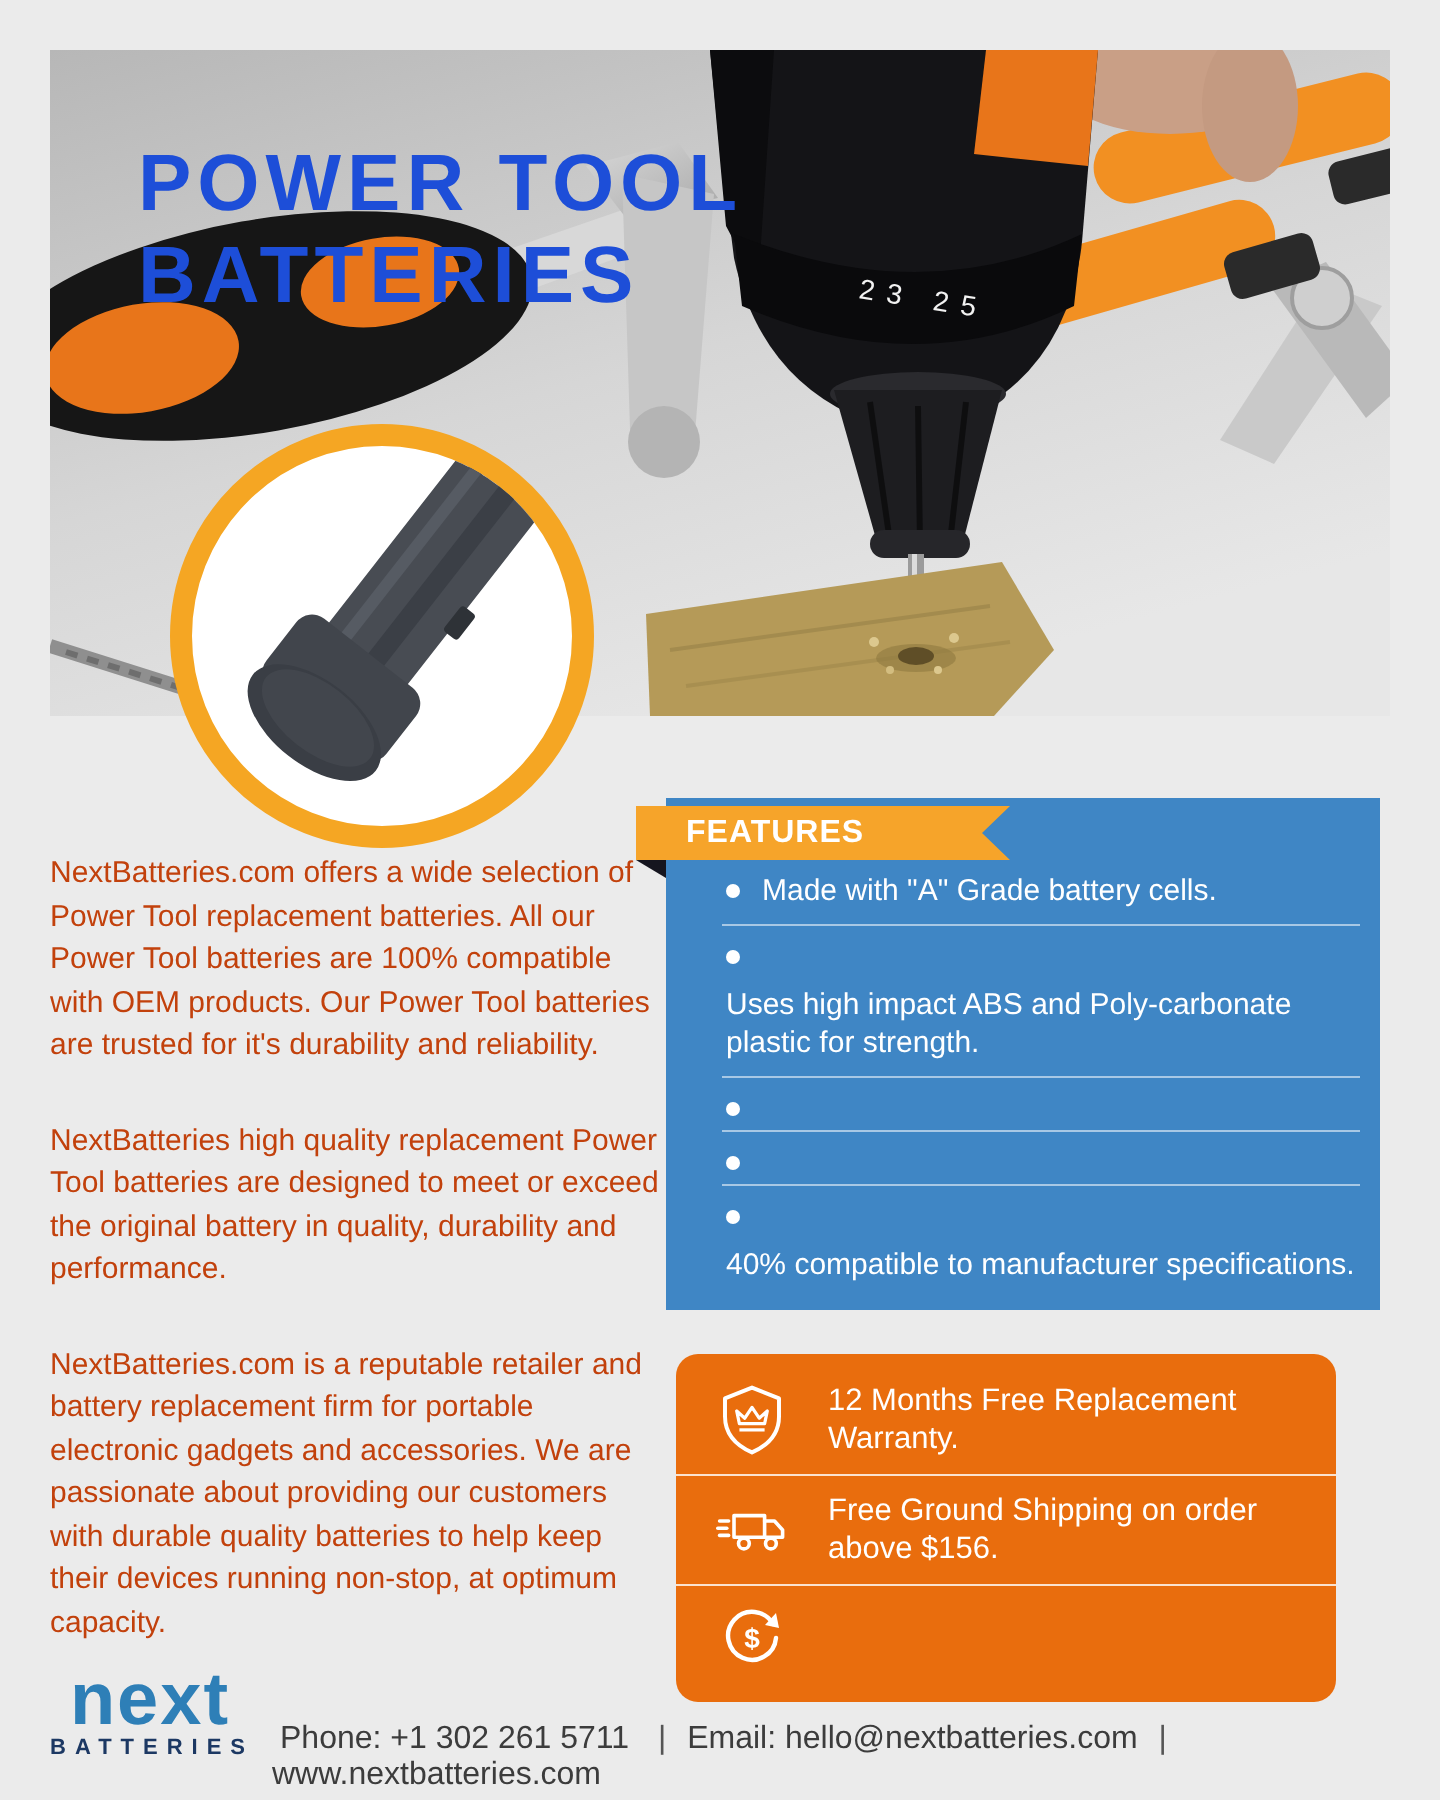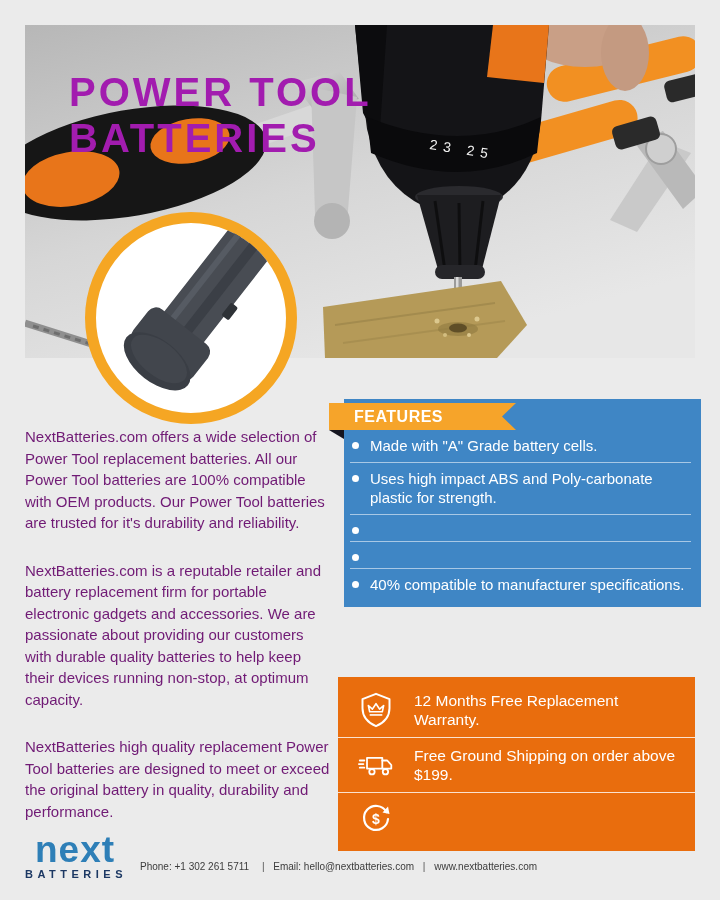--- a/index.html
+++ b/index.html
@@ -2,60 +2,60 @@
 <html><head>
 <meta charset="utf-8">
 <style>
   html,body{margin:0;padding:0;}
   body{font-family:"Liberation Sans", sans-serif;}
   .page{position:relative;width:720px;height:900px;background:#ebebeb;overflow:hidden;}
 
   
   .hero{position:absolute;left:25px;top:25px;width:670px;height:333px;overflow:hidden;background:#cfcfcf;}
   .hero svg{display:block;width:670px;height:333px;}
-  .hero-title{position:absolute;left:44px;top:44px;color:#a21caf;font-weight:bold;
+  .hero-title{position:absolute;left:44px;top:44px;color:#1d4ed8;font-weight:bold;
               font-size:40px;line-height:1.16;letter-spacing:3px;}
 
   
   .badge-circle{position:absolute;left:85px;top:212px;width:190px;height:190px;background:#fff;
                 border:11px solid #f5a623;border-radius:50%;overflow:hidden;z-index:5;}
   .badge-circle svg{display:block;width:190px;height:190px;}
 
   
-  .about{position:absolute;left:25px;top:426px;width:306px;color:#701a75;font-size:15px;line-height:21.5px;}
+  .about{position:absolute;left:25px;top:426px;width:306px;color:#c2410c;font-size:15px;line-height:21.5px;}
   .about p{margin:0 0 26px 0;}
 
   
-  .features-box{position:absolute;left:344px;top:399px;width:357px;background:#3f86c5;
-                padding:31px 10px 6px 6px;box-sizing:border-box;}
+  .features-box{position:absolute;left:333px;top:399px;width:357px;background:#3f86c5;
+                padding:31px 10px 6px 28px;box-sizing:border-box;}
   .ribbon{position:absolute;left:-15px;top:4px;width:187px;height:27px;background:#f6a42a;
           clip-path:polygon(0 0,100% 0,calc(100% - 14px) 50%,100% 100%,0 100%);
           color:#fff;font-weight:bold;font-size:16px;line-height:27px;padding-left:25px;
           letter-spacing:.5px;box-sizing:border-box;}
   .ribbon-fold{position:absolute;left:-15px;top:31px;width:15px;height:9px;background:#15151f;
                clip-path:polygon(0 0,100% 0,100% 100%);}
   .feature-list{list-style:none;margin:0;padding:0;}
   .feature-list li{display:flex;gap:11px;padding:6px 0 7px 2px;color:#fff;font-size:15px;line-height:19px;}
-  .feature-list li + li{border-top:1px solid rgba(255,255,255,.55);}
+  .feature-list li + li{border-top:1px solid rgba(255,255,255,.55);flex-direction:column;}
   .dot{flex:0 0 7px;width:7px;height:7px;border-radius:50%;background:#fff;margin-top:6px;}
 
   
-  .benefits-box{position:absolute;left:338px;top:677px;width:357px;background:#e96d0d;
-                padding:6px 0;box-sizing:border-box;}
+  .benefits-box{position:absolute;left:338px;top:677px;width:330px;background:#e96d0d;
+                padding:6px 0;box-sizing:border-box;border-radius:11px;}
   .benefit{display:flex;align-items:center;gap:20px;padding:8px 16px 8px 20px;color:#fff;
            font-size:15.5px;line-height:19px;}
   .benefit + .benefit{border-top:1px solid rgba(255,255,255,.8);}
   .benefit .bicon{flex:0 0 36px;height:36px;}
   .benefit .bicon svg{width:36px;height:36px;display:block;}
 
   
   .logo{position:absolute;left:25px;top:833px;width:100px;text-align:center;}
   .logo-primary{color:#2e7fb7;font-size:37px;font-weight:bold;line-height:34px;letter-spacing:1px;}
   .logo-secondary{color:#1c3863;font-size:11px;font-weight:bold;letter-spacing:4.5px;margin-top:1px;}
-  .contact{position:absolute;left:136px;top:861px;font-size:10px;color:#3c3c3c;}
+  .contact{position:absolute;left:136px;top:861px;font-size:16px;color:#3c3c3c;}
   .contact span{margin:0 4px;}
   .contact .pipe{color:#555;margin:0 6px;}
   a.link{color:#3c3c3c;text-decoration:none;cursor:pointer;}
 </style>
 </head>
 <body>
 
 <div class="page">
 
   <div class="hero">
@@ -149,22 +149,22 @@
         <rect x="117" y="58" width="9" height="16" rx="2" fill="#2e3237"></rect>
         <rect x="57" y="106" width="76" height="44" rx="10" fill="#41454c"></rect>
         <ellipse cx="95" cy="150" rx="39" ry="21" fill="#3a3e45"></ellipse>
         <ellipse cx="95" cy="147" rx="33" ry="17" fill="#42464d"></ellipse>
       </g>
     </svg>
   </div>
 
   <div class="about">
     <p>NextBatteries.com offers a wide selection of Power Tool replacement batteries. All our Power Tool batteries are 100% compatible with OEM products. Our Power Tool batteries are trusted for it's durability and reliability.</p>
+    <p>NextBatteries high quality replacement Power Tool batteries are designed to meet or exceed the original battery in quality, durability and performance.</p>
     <p>NextBatteries.com is a reputable retailer and battery replacement firm for portable electronic gadgets and accessories. We are passionate about providing our customers with durable quality batteries to help keep their devices running non-stop, at optimum capacity.</p>
-    <p>NextBatteries high quality replacement Power Tool batteries are designed to meet or exceed the original battery in quality, durability and performance.</p>
   </div>
 
   <div class="features-box">
     <div class="ribbon">FEATURES</div>
     <div class="ribbon-fold"></div>
     <ul class="feature-list">
       <li>
         <span class="dot"></span>
         <span>Made with "A" Grade battery cells.</span>
       </li>
@@ -201,21 +201,21 @@
         <svg viewBox="0 0 40 34" fill="none" stroke="#fff" stroke-width="2" stroke-linejoin="round" stroke-linecap="round">
           <rect x="10" y="9" width="17" height="12"></rect>
           <path d="M27 12 h5.5 l4.5 5 v4 h-10"></path>
           <circle cx="15.5" cy="24.5" r="3"></circle>
           <circle cx="30.5" cy="24.5" r="3"></circle>
           <line x1="2" y1="12" x2="7" y2="12"></line>
           <line x1="1" y1="16" x2="6" y2="16"></line>
           <line x1="2" y1="20" x2="7" y2="20"></line>
         </svg>
       </span>
-      <span>Free Ground Shipping on order above $199.</span>
+      <span>Free Ground Shipping on order above $156.</span>
     </div>
     <div class="benefit">
       <span class="bicon">
         <svg viewBox="0 0 36 36" fill="none" stroke="#fff" stroke-width="2.2" stroke-linecap="round">
           <path d="M28.5 11 A12 12 0 1 0 30 18"></path>
           <polygon points="30,5.5 31.5,13 24.5,11.5" fill="#fff" stroke="none"></polygon>
           <text x="18" y="23" font-size="14" font-weight="bold" fill="#fff" stroke="none" text-anchor="middle" font-family="Liberation Sans, sans-serif">$</text>
         </svg>
       </span>
     </div>

